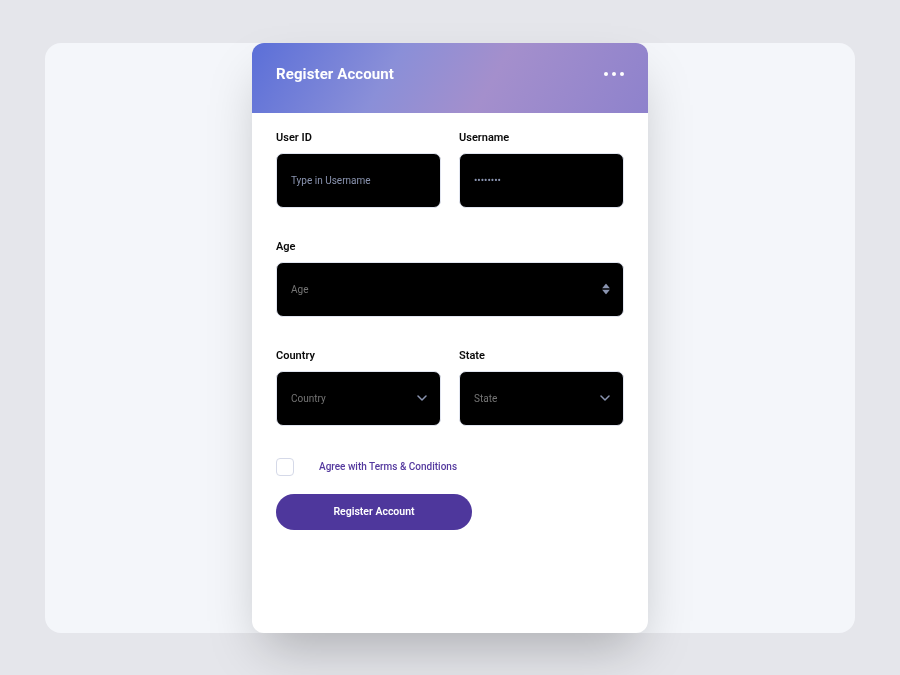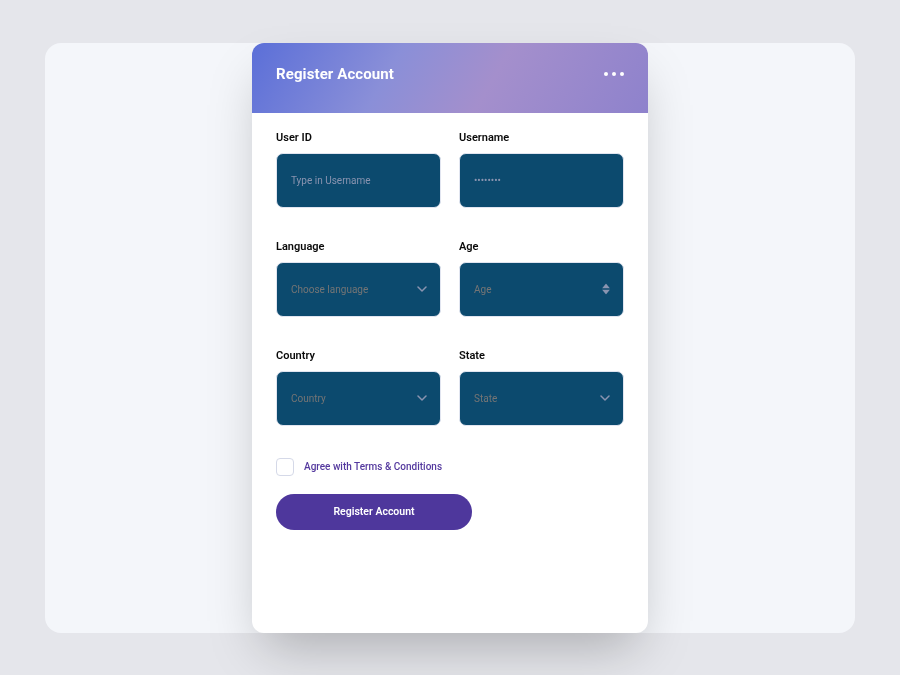--- a/index.html
+++ b/index.html
@@ -85,21 +85,21 @@
       margin-bottom: 9px;
     }
     .form-input, .form-select {
       width: 100%;
       height: 55px;
       border: 1px solid #e1e5f0;
       border-radius: 7px;
       padding: 0 14px;
       font-size: 10px;
       color: #8a94b0;
-      background: #0c4a6e;
+      background: #000000;
       outline: none;
       font-family: inherit;
     }
     .form-input::placeholder {
       color: #8a94b0;
     }
     .select-wrapper {
       position: relative;
     }
     .select-wrapper .form-select {
@@ -124,21 +124,21 @@
       top: 50%;
       transform: translateY(-50%);
       pointer-events: none;
       display: flex;
       flex-direction: column;
       gap: 1px;
     }
     .checkbox-row {
       display: flex;
       align-items: center;
-      gap: 10px;
+      gap: 25px;
       margin-top: 18px;
       margin-bottom: 18px;
     }
     .checkbox {
       width: 18px;
       height: 18px;
       border: 1.5px solid #d5d9e8;
       border-radius: 4px;
       background: #fff;
       cursor: pointer;
@@ -185,31 +185,20 @@
           <input class="form-input" type="text" placeholder="Type in Username" style="">
         </div>
         <div class="form-group">
           <label class="form-label">Username</label>
           <input class="form-input" type="password" placeholder="••••••••" style="">
         </div>
       </div>
 
       <div class="form-row">
         <div class="form-group">
-          <label class="form-label">Language</label>
-          <div class="select-wrapper">
-            <input class="form-select" readonly="" placeholder="Choose language" style="">
-            <span class="chevron-icon">
-              <svg width="10" height="6" viewBox="0 0 10 6">
-                  <path d="M1 1 L5 5 L9 1" stroke="#8a94b0" stroke-width="1.5" fill="none" stroke-linecap="round" stroke-linejoin="round"></path>
-                </svg>
-            </span>
-          </div>
-        </div>
-        <div class="form-group">
           <label class="form-label">Age</label>
           <div class="select-wrapper">
             <input class="form-select" readonly="" placeholder="Age" style="">
             <span class="stepper-icon">
               <svg width="8" height="5" viewBox="0 0 8 5">
                   <path d="M4 0 L8 5 L0 5 Z" fill="#8a94b0"></path>
                 </svg>
               <svg width="8" height="5" viewBox="0 0 8 5">
                   <path d="M4 5 L8 0 L0 0 Z" fill="#8a94b0"></path>
                 </svg>

